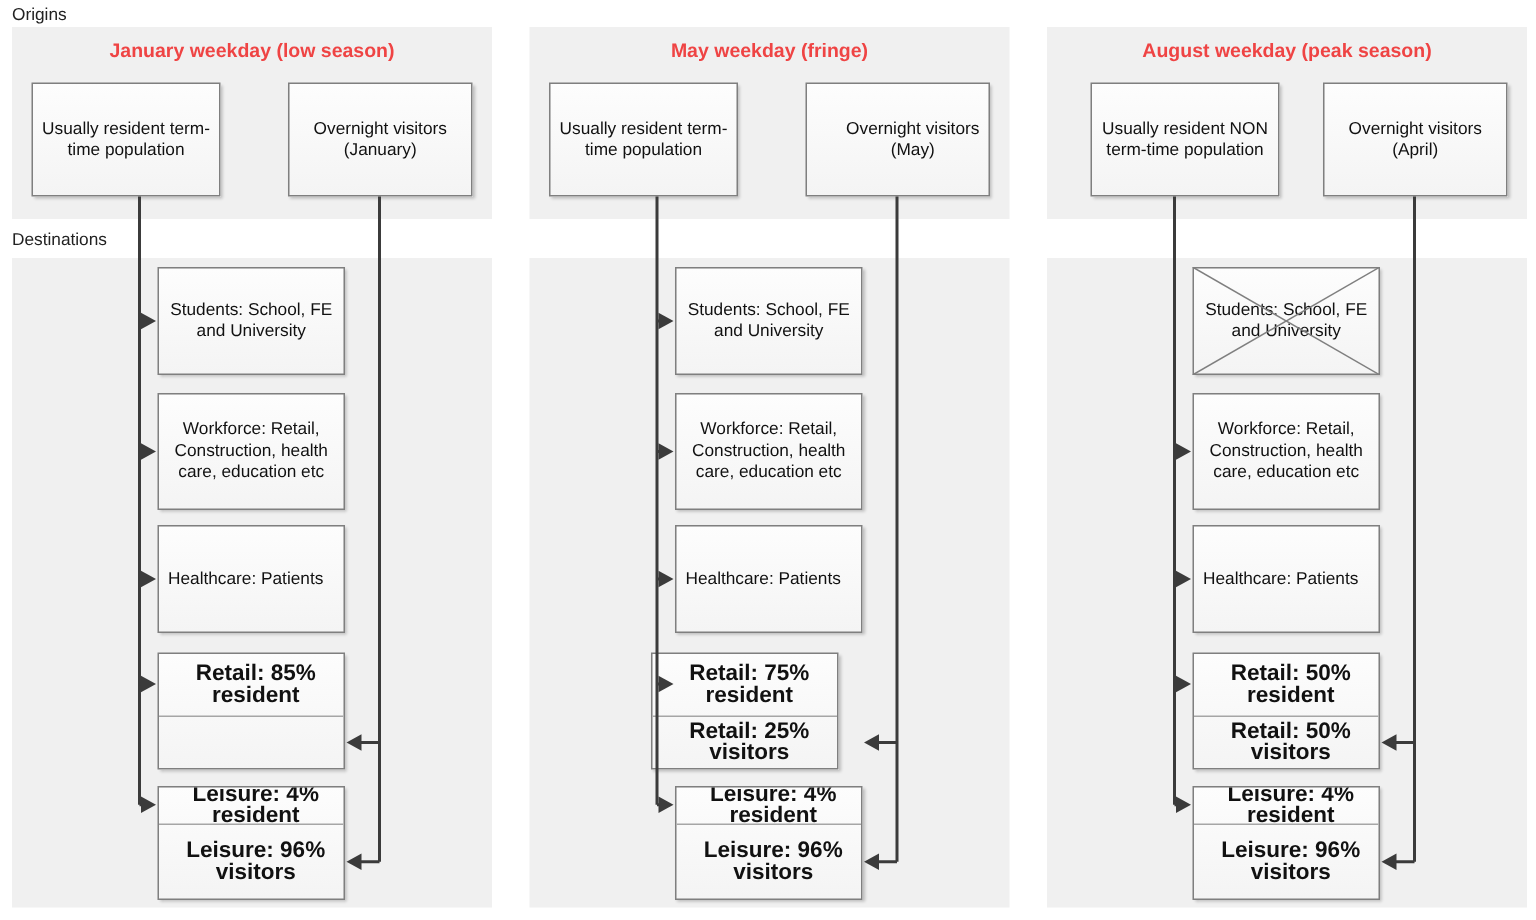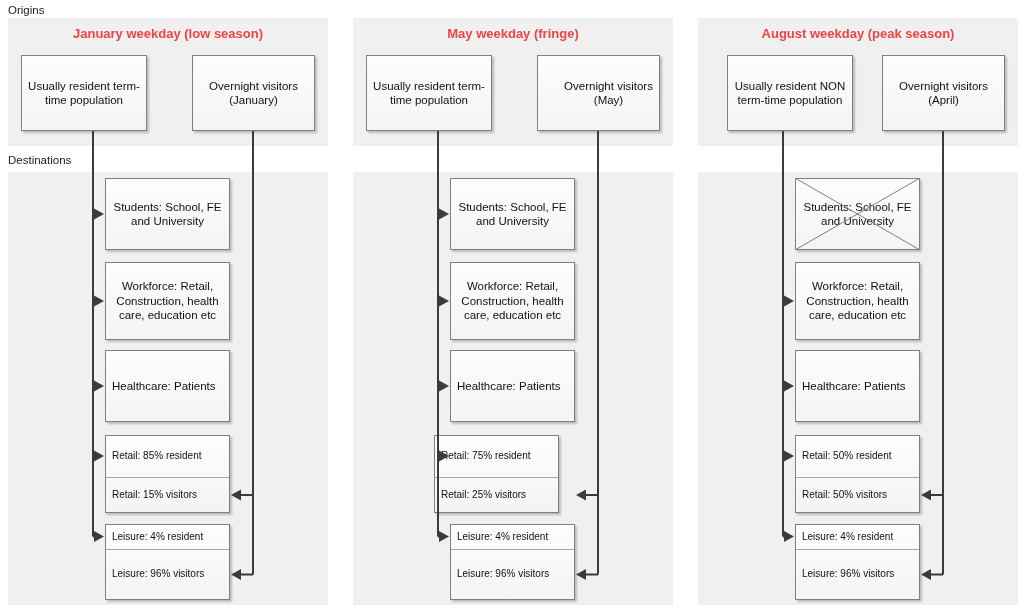--- a/index.html
+++ b/index.html
@@ -57,23 +57,24 @@
     display:block;
     padding:0;
     overflow:hidden;
   }
   .box .half{
     box-sizing:border-box;
     display:flex;
     align-items:center;
     justify-content:flex-start;
     padding-left:6px;
-    font-size:10px;
+    font-size:15px;
     line-height:14.5px;
     color:#111;
+    font-weight:bold;
   }
   .box .half.top{border-bottom:1px solid #a6a6a6;}
   .box.left-align{justify-content:flex-start;padding-left:6px;text-align:right;}
 
   
   .crossed{position:absolute;pointer-events:none;}
   .crossed line{stroke:#7f7f7f;stroke-width:1;}
 
   
   .wires{position:absolute;left:0;top:0;width:1024px;height:613px;pointer-events:none;}
@@ -106,21 +107,20 @@
         <span>Students: School, FE and University</span>
       </div>
       <div class="box" style="left:105px;top:262px;width:125px;height:78px;">
         <span>Workforce: Retail, Construction, health care, education etc</span>
       </div>
       <div class="box left-align" style="left:105px;top:350px;width:125px;height:72px;">
         <span>Healthcare: Patients</span>
       </div>
       <div class="box split" style="left:105px;top:435px;width:125px;height:78px;">
         <div class="half top" style="height:42px;">Retail: 85% resident</div>
-        <div class="half" style="height:34px;">Retail: 15% visitors</div>
       </div>
       <div class="box split" style="left:105px;top:524px;width:125px;height:76px;">
         <div class="half top" style="height:25px;">Leisure: 4% resident</div>
         <div class="half" style="height:49px;">Leisure: 96% visitors</div>
       </div>
       <div class="panel" style="left:353px;top:18px;width:320px;height:128px;"></div>
       <div class="panel" style="left:353px;top:172px;width:320px;height:433px;"></div>
       <div class="panel-title" style="left:353px;top:26px;width:320px;">May weekday (fringe)</div>
       <div class="box" style="left:366px;top:55px;width:126px;height:76px;">
         <span>Usually resident term-time population</span>

